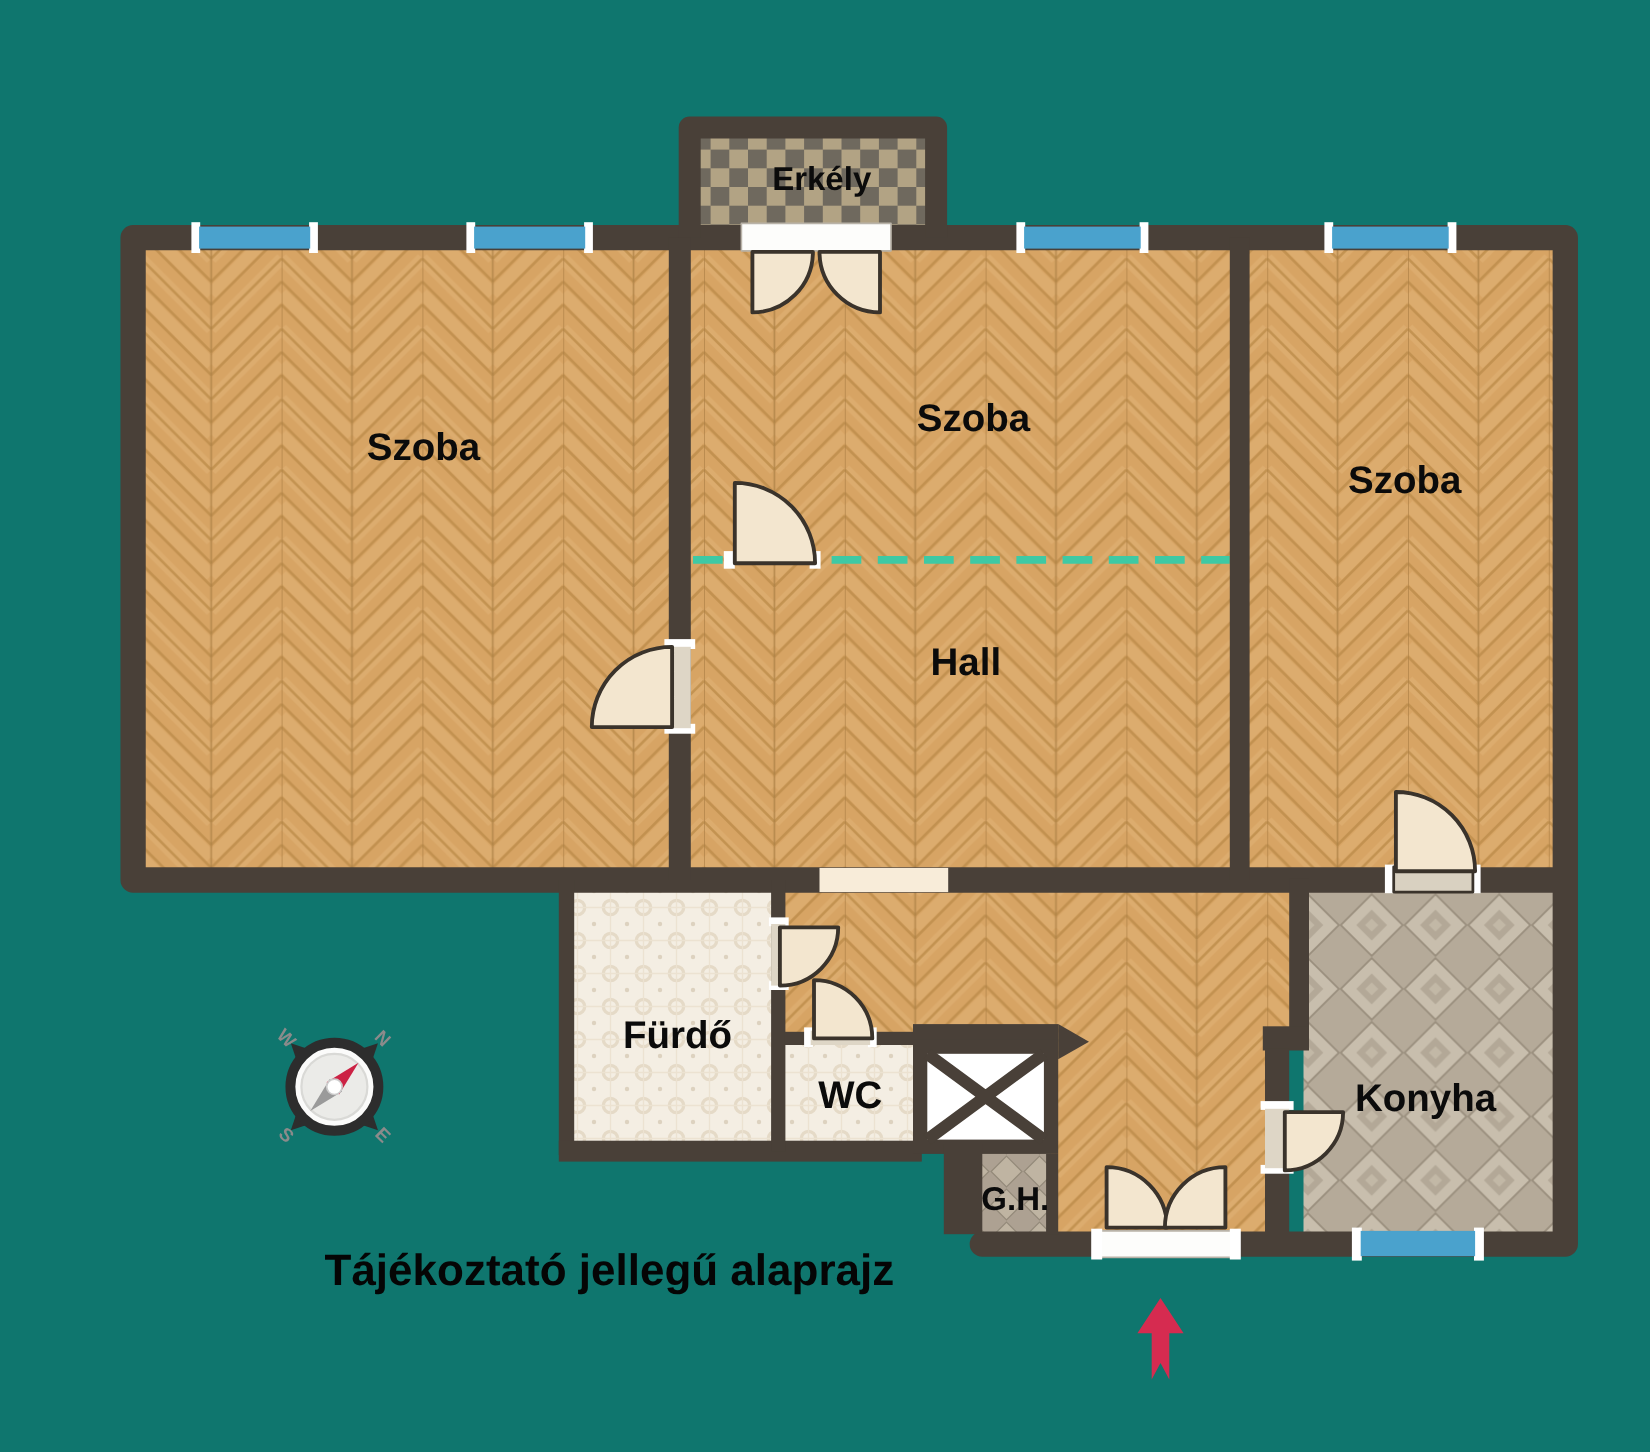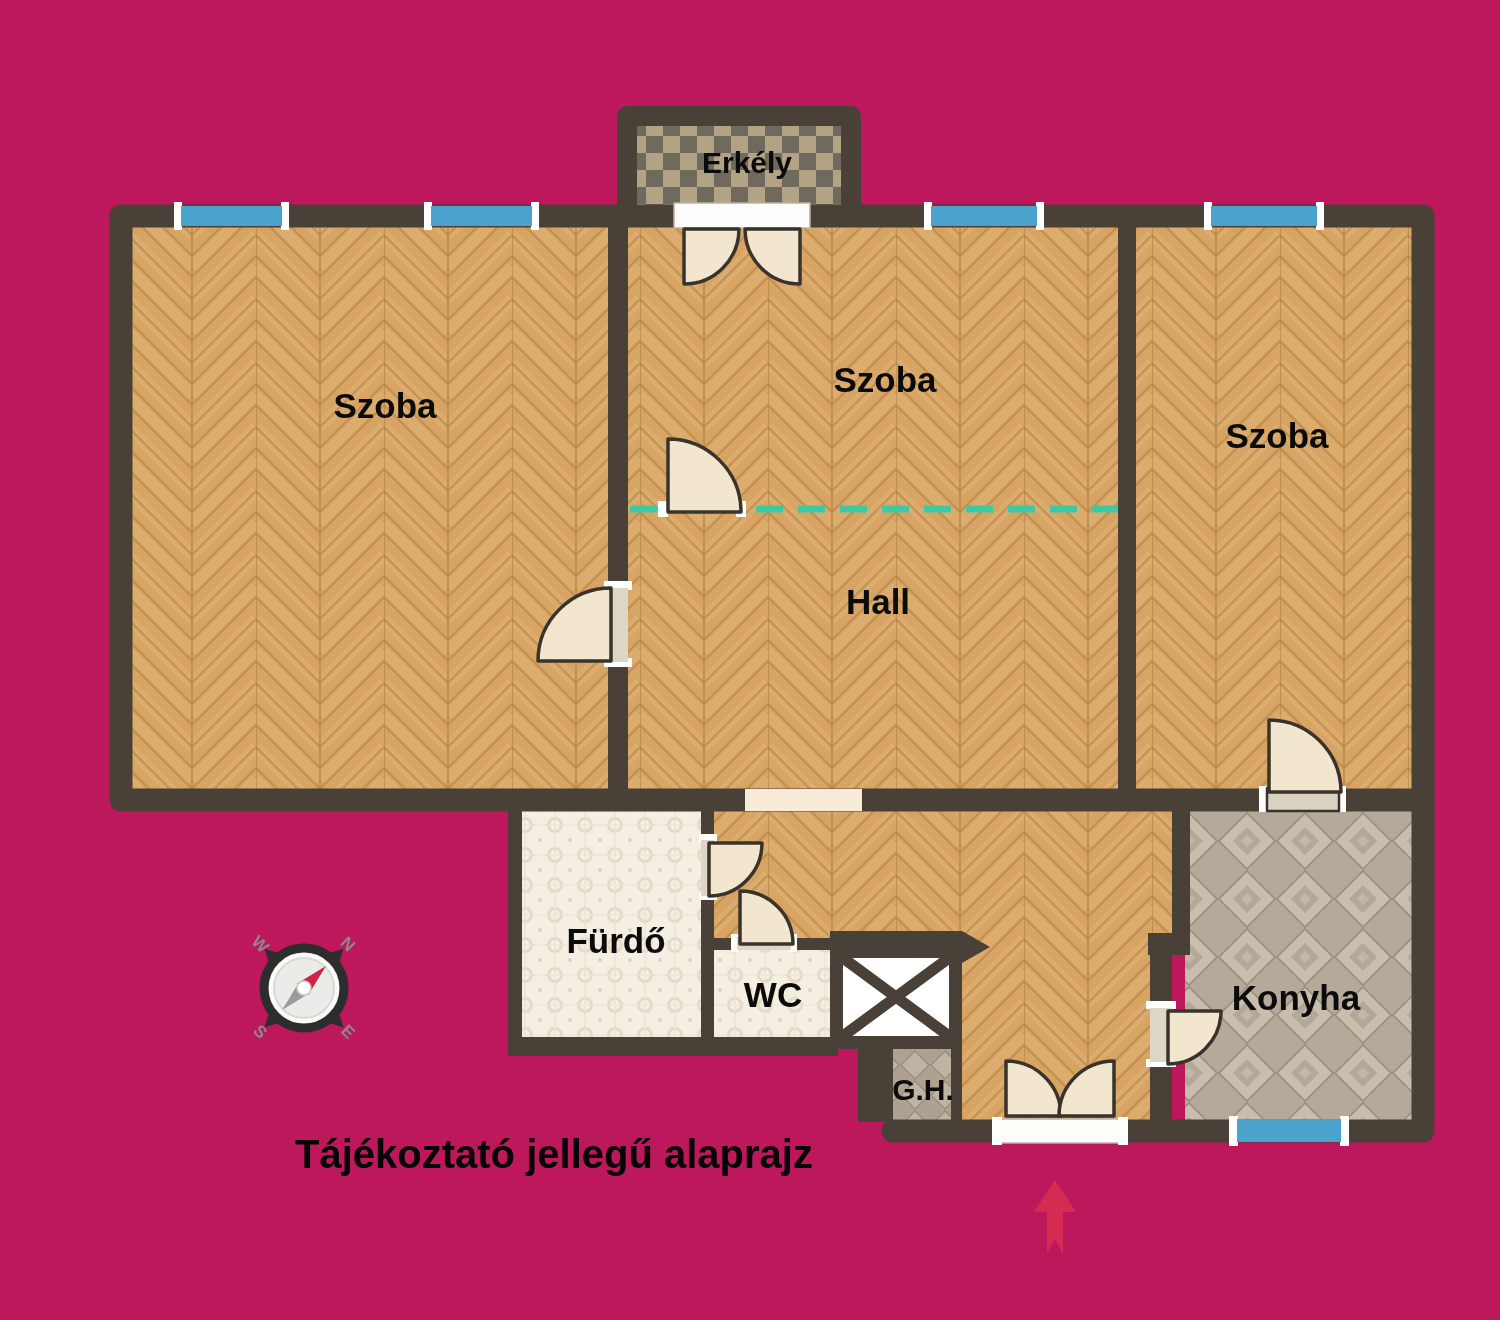--- a/index.html
+++ b/index.html
@@ -1,16 +1,16 @@
 <!DOCTYPE html>
 <html><head>
 <meta charset="utf-8">
 <style>
   html,body{margin:0;padding:0;background:#ffffff;}
-  .stage{position:relative;width:1500px;height:1320px;background:#be185d;overflow:hidden;}
+  .stage{position:relative;width:1500px;height:1320px;background:#0f766e;overflow:hidden;}
   svg{display:block;}
   text{font-family:"Liberation Sans","DejaVu Sans",sans-serif;font-weight:bold;fill:#0b0b0b;}
   .room-label{font-size:35px;}
   .room-label-sm{font-size:30px;}
   .caption-text{font-size:40px;fill:#050505;}
   .compass-letter{font-size:17px;fill:#8b8b8b;font-weight:bold;}
 </style>
 </head>
 <body>
 

